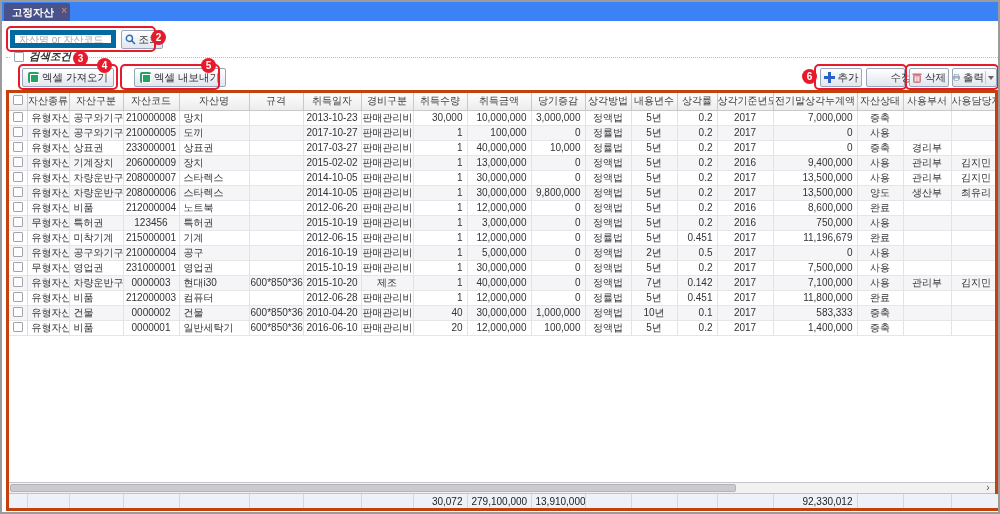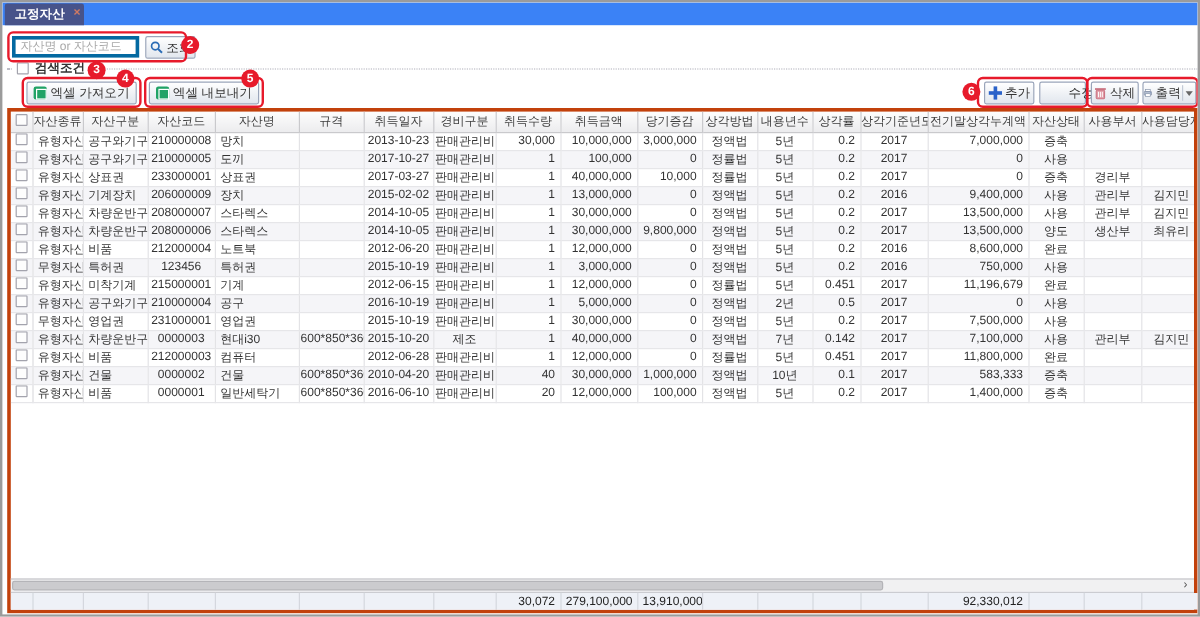--- a/index.html
+++ b/index.html
@@ -10,43 +10,43 @@
   
   .tabbar { position:absolute; left:0; top:0; width:100%; height:19px; background:#3b82f6; }
   .tab { position:absolute; left:2px; top:1px; height:18px; background:#47538a;
          color:#fff; font-size:10.5px; font-weight:bold; line-height:18px;
          padding:0 16px 0 8px; border-radius:2px 2px 0 0; }
   .tab-close { position:absolute; right:3px; top:-1px; color:#cf7a63; font-size:10px;
                font-weight:bold; cursor:pointer; }
 
   
   .search-input { position:absolute; left:8px; top:28px; width:106px; height:18px;
-                  border:3px solid #0369a1; font-size:10px; color:#333; padding:0 4px;
+                  border:5px solid #0369a1; font-size:10px; color:#333; padding:0 4px;
                   background:#fff; }
   .search-input::placeholder { color:#a8a8a8; }
   .btn { position:absolute; height:19px; display:flex; align-items:center; justify-content:center;
          gap:3px; border:1px solid #9aa5ba; border-radius:2px; font-size:10.5px; color:#333;
          background:linear-gradient(#ffffff,#eef1f5 55%,#e2e7ee); cursor:pointer; white-space:nowrap; }
   .btn-search { left:119px; top:28px; width:42px; }
   .btn-xl-imp { left:20px;  top:66px; width:92px; }
-  .btn-xl-exp { left:122px; top:66px; width:92px; }
+  .btn-xl-exp { left:132px; top:66px; width:92px; }
   .btn-add  { left:818px; top:66px; width:42px; }
   .btn-edit { left:864px; top:66px; width:39px;padding-left:28px; }
   .btn-del  { left:907px; top:66px; width:40px; }
   .btn-prn  { left:950px; top:66px; width:45px; padding-right:12px; }
   .prn-arrow { position:absolute; right:2px; top:7px; width:0; height:0;
                border-left:3px solid transparent; border-right:3px solid transparent;
                border-top:4px solid #666; }
   .prn-sep { position:absolute; right:10px; top:2px; bottom:2px; width:1px; background:#c3cad6; }
 
   
   .cond-line { position:absolute; left:4px; top:55px; width:992px; height:0;
                border-top:1px dotted #bcbcc6; }
   .cond-label { position:absolute; left:8px; top:48px; height:14px; background:#fff;
-                display:flex; align-items:center; gap:5px; padding:0 4px; }
+                display:flex; align-items:center; gap:5px; padding:0 4px;font-style:italic; }
   .cond-label span { font-size:10.5px; font-weight:bold; color:#333; }
   .checkbox { width:10px; height:10px; border:1px solid #a3a3ad; background:#fdfdfd;
               border-radius:1px; display:inline-block; }
 
   
   .ic-mag { width:11px; height:11px; }
   .ic-xl { width:11px; height:11px; background:#21a366; border-radius:2px; position:relative; }
   .ic-xl::before { content:""; position:absolute; left:2px; top:2px; right:2px; bottom:2px;
                    background:
                      linear-gradient(#fff,#fff) 0 3px/7px 1px no-repeat,

